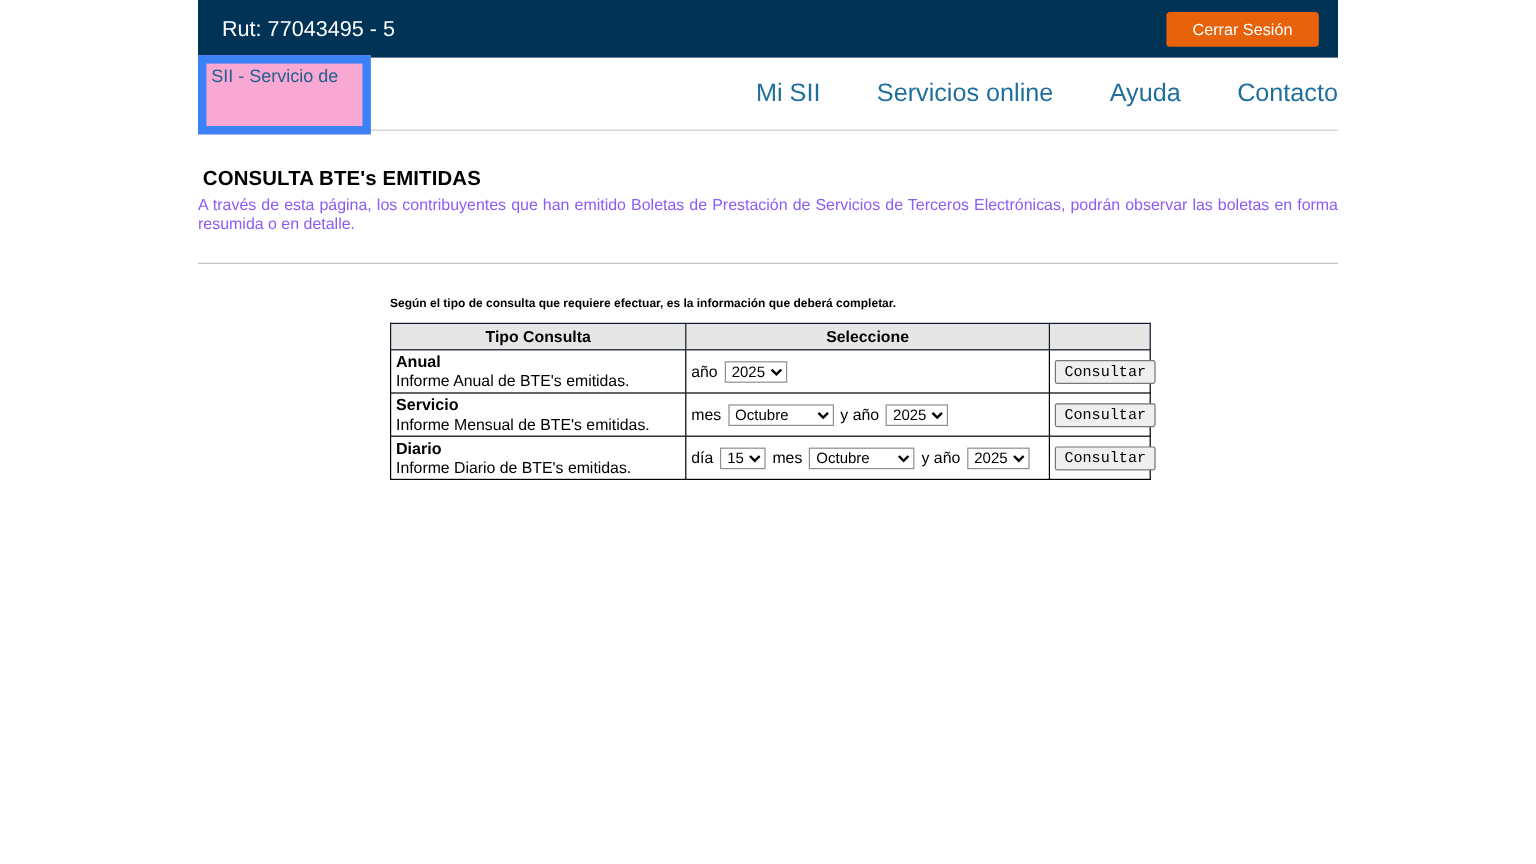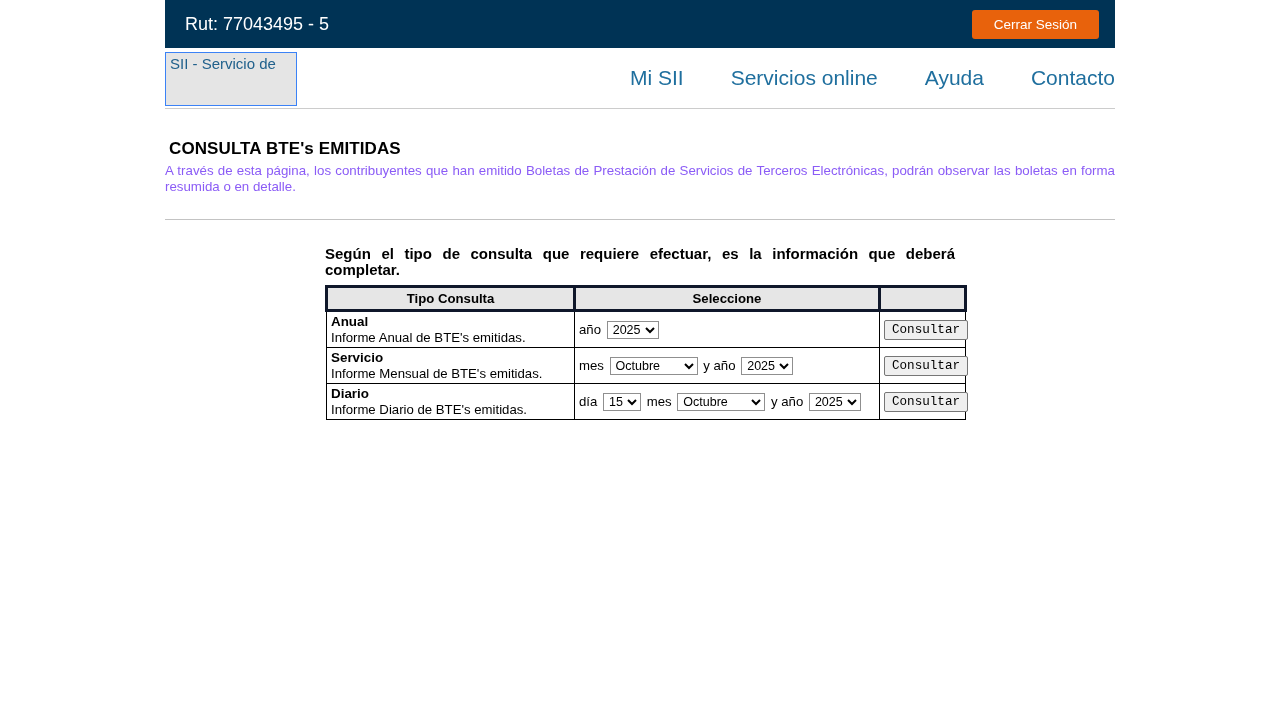--- a/index.html
+++ b/index.html
@@ -47,25 +47,25 @@
     height: 61px;
     border-bottom: 1px solid #cccccc;
     display: flex;
     align-items: center;
     justify-content: space-between;
     box-sizing: border-box;
   }
   .logo-box {
     width: 130px;
     height: 52px;
-    border: 1px solid #3b82f6;
+    border: 7px solid #3b82f6;
     margin-top: 2px;
     overflow: hidden;
     position: relative;
-    background: #e5e5e5;
+    background: #f9a8d4;
   }
   .logo-broken {
     position: absolute;
     left: 4px;
     top: 2px;
     font-size: 15px;
     color: #21618c;
     line-height: 18px;
     width: 130px;
   }
@@ -103,35 +103,35 @@
     border: none;
     border-top: 1px solid #c3c3c3;
     margin: 25px 0 0 0;
   }
   .table-wrap {
     margin: 0 auto;
     width: 630px;
     padding-top: 26px;
   }
   .lead {
-    font-size: 15px;
+    font-size: 10px;
     font-weight: bold;
     text-align: justify;
     line-height: 16px;
     margin: 0 0 7px 0;
   }
   table.query {
     border-collapse: collapse;
     border: 1px solid #000000;
     width: 630px;
     table-layout: fixed;
   }
   table.query th {
     background: #e6e6e6;
-    border: 3px solid #0f172a;
+    border: 1px solid #0f172a;
     font-size: 13.2px;
     font-weight: bold;
     padding: 3px 0;
     text-align: center;
   }
   table.query td {
     border: 1px solid #000000;
     font-size: 13.2px;
     padding: 2px 4px;
     vertical-align: middle;

